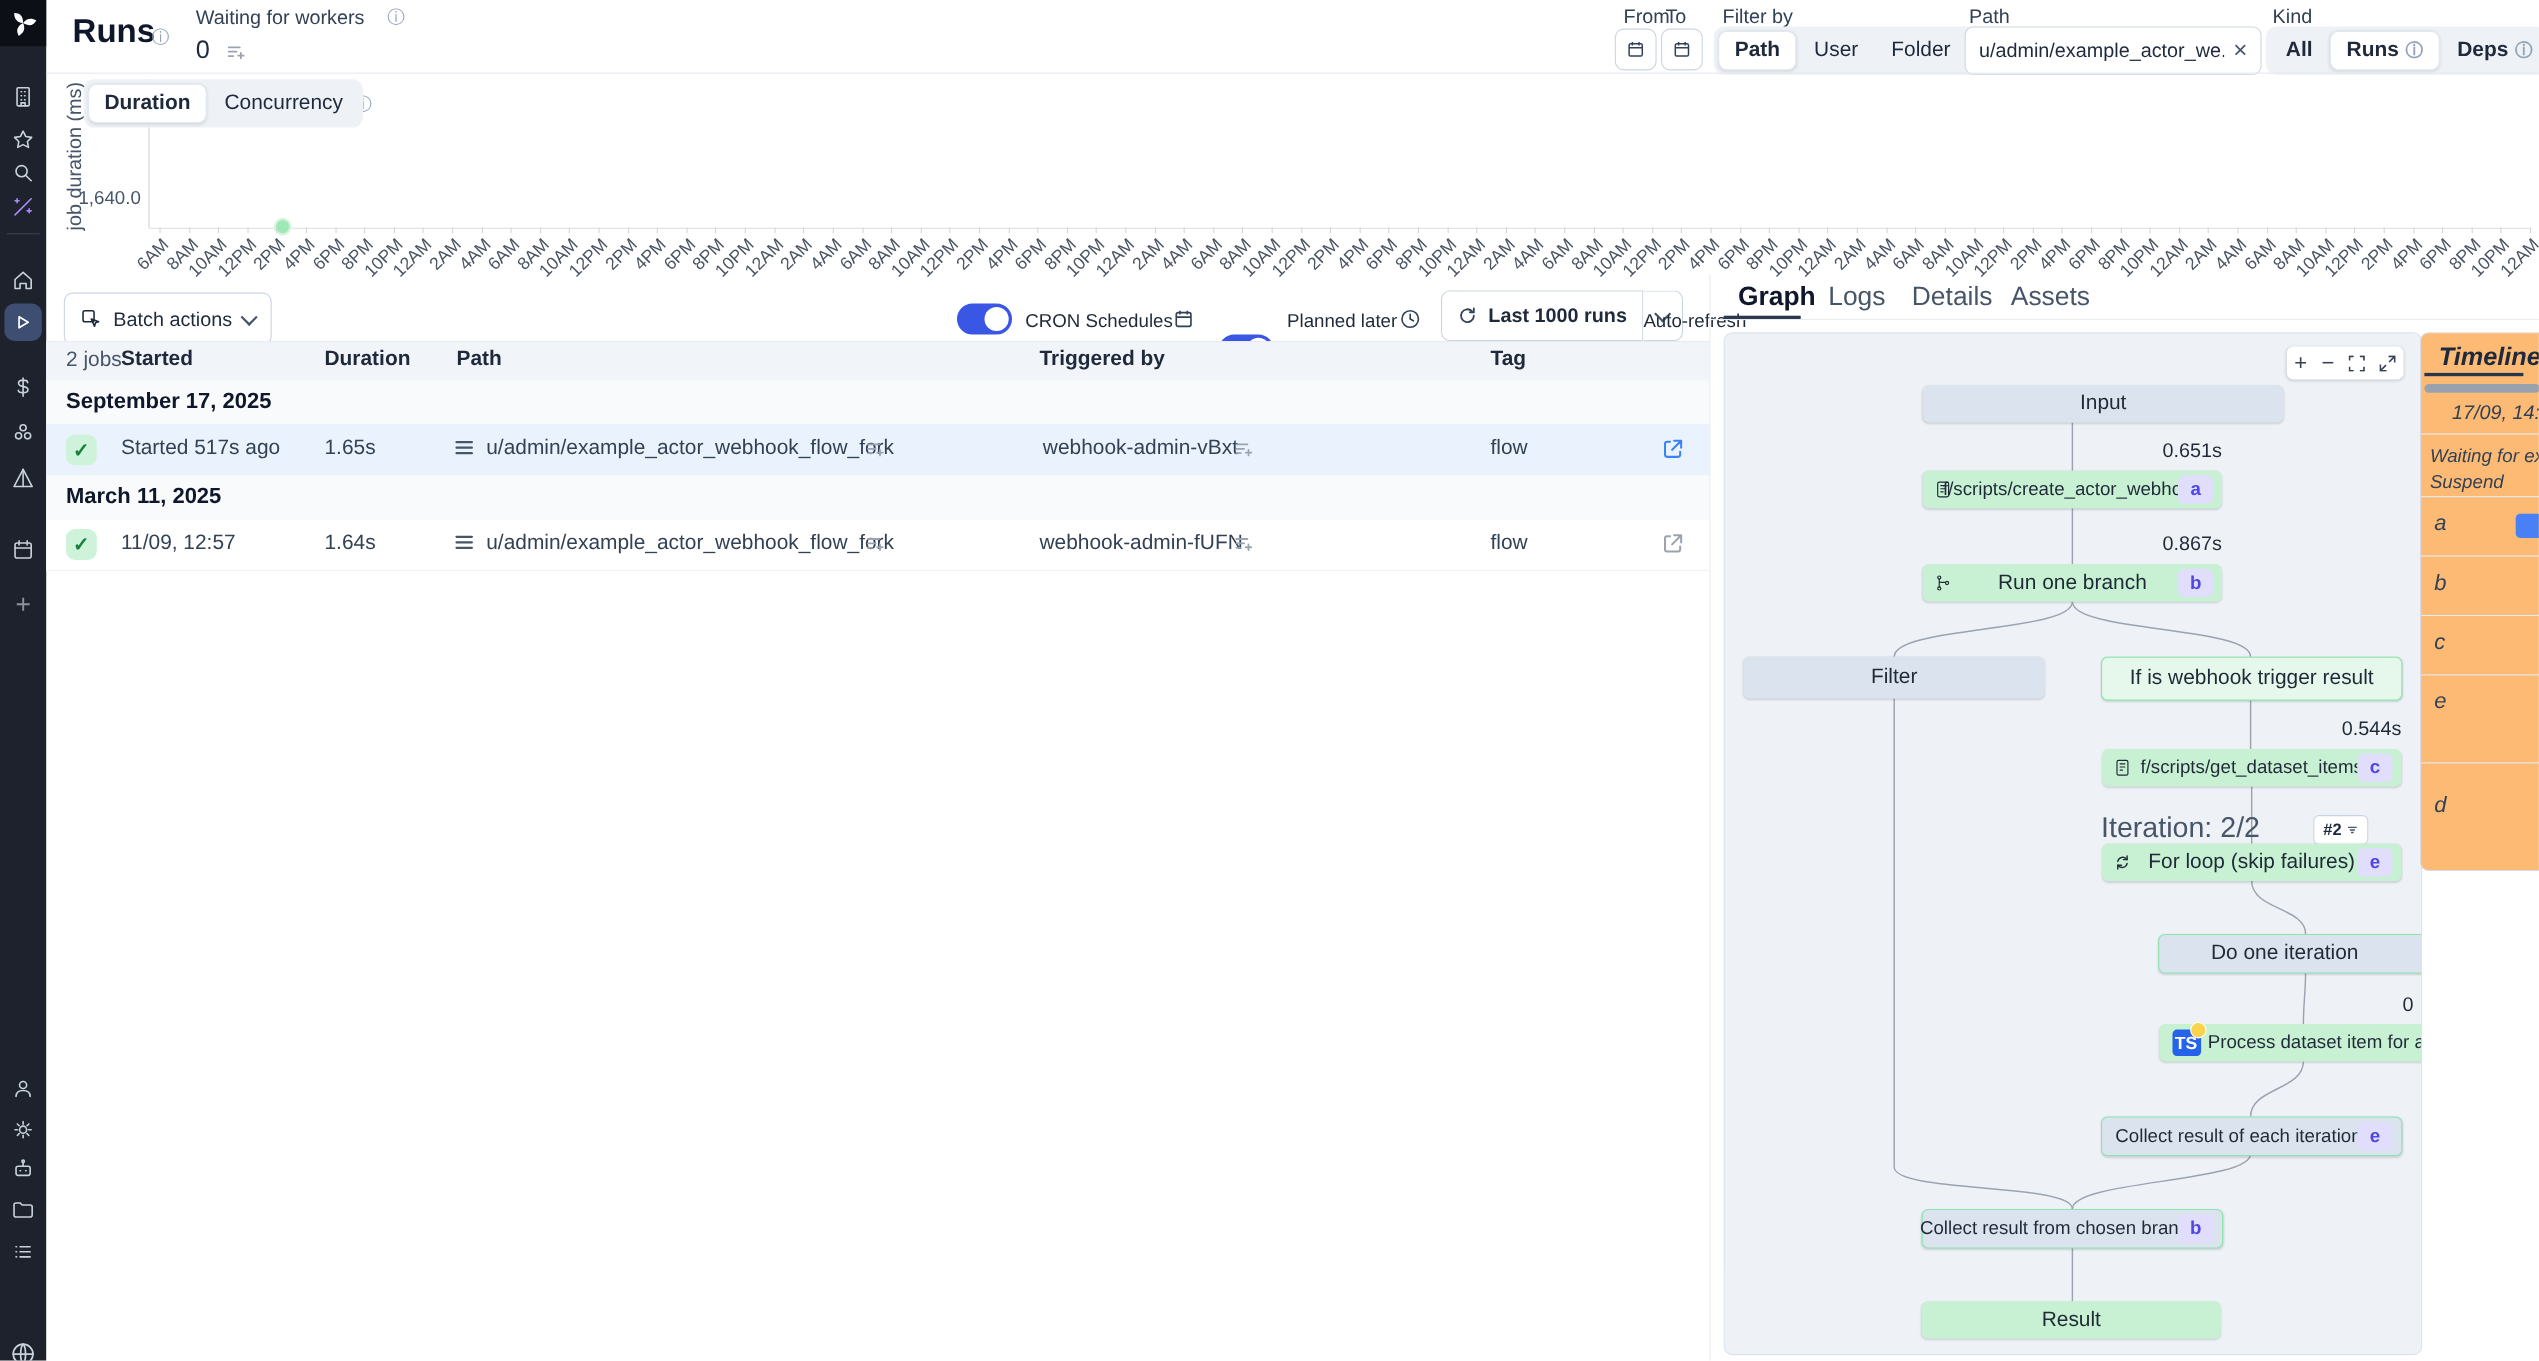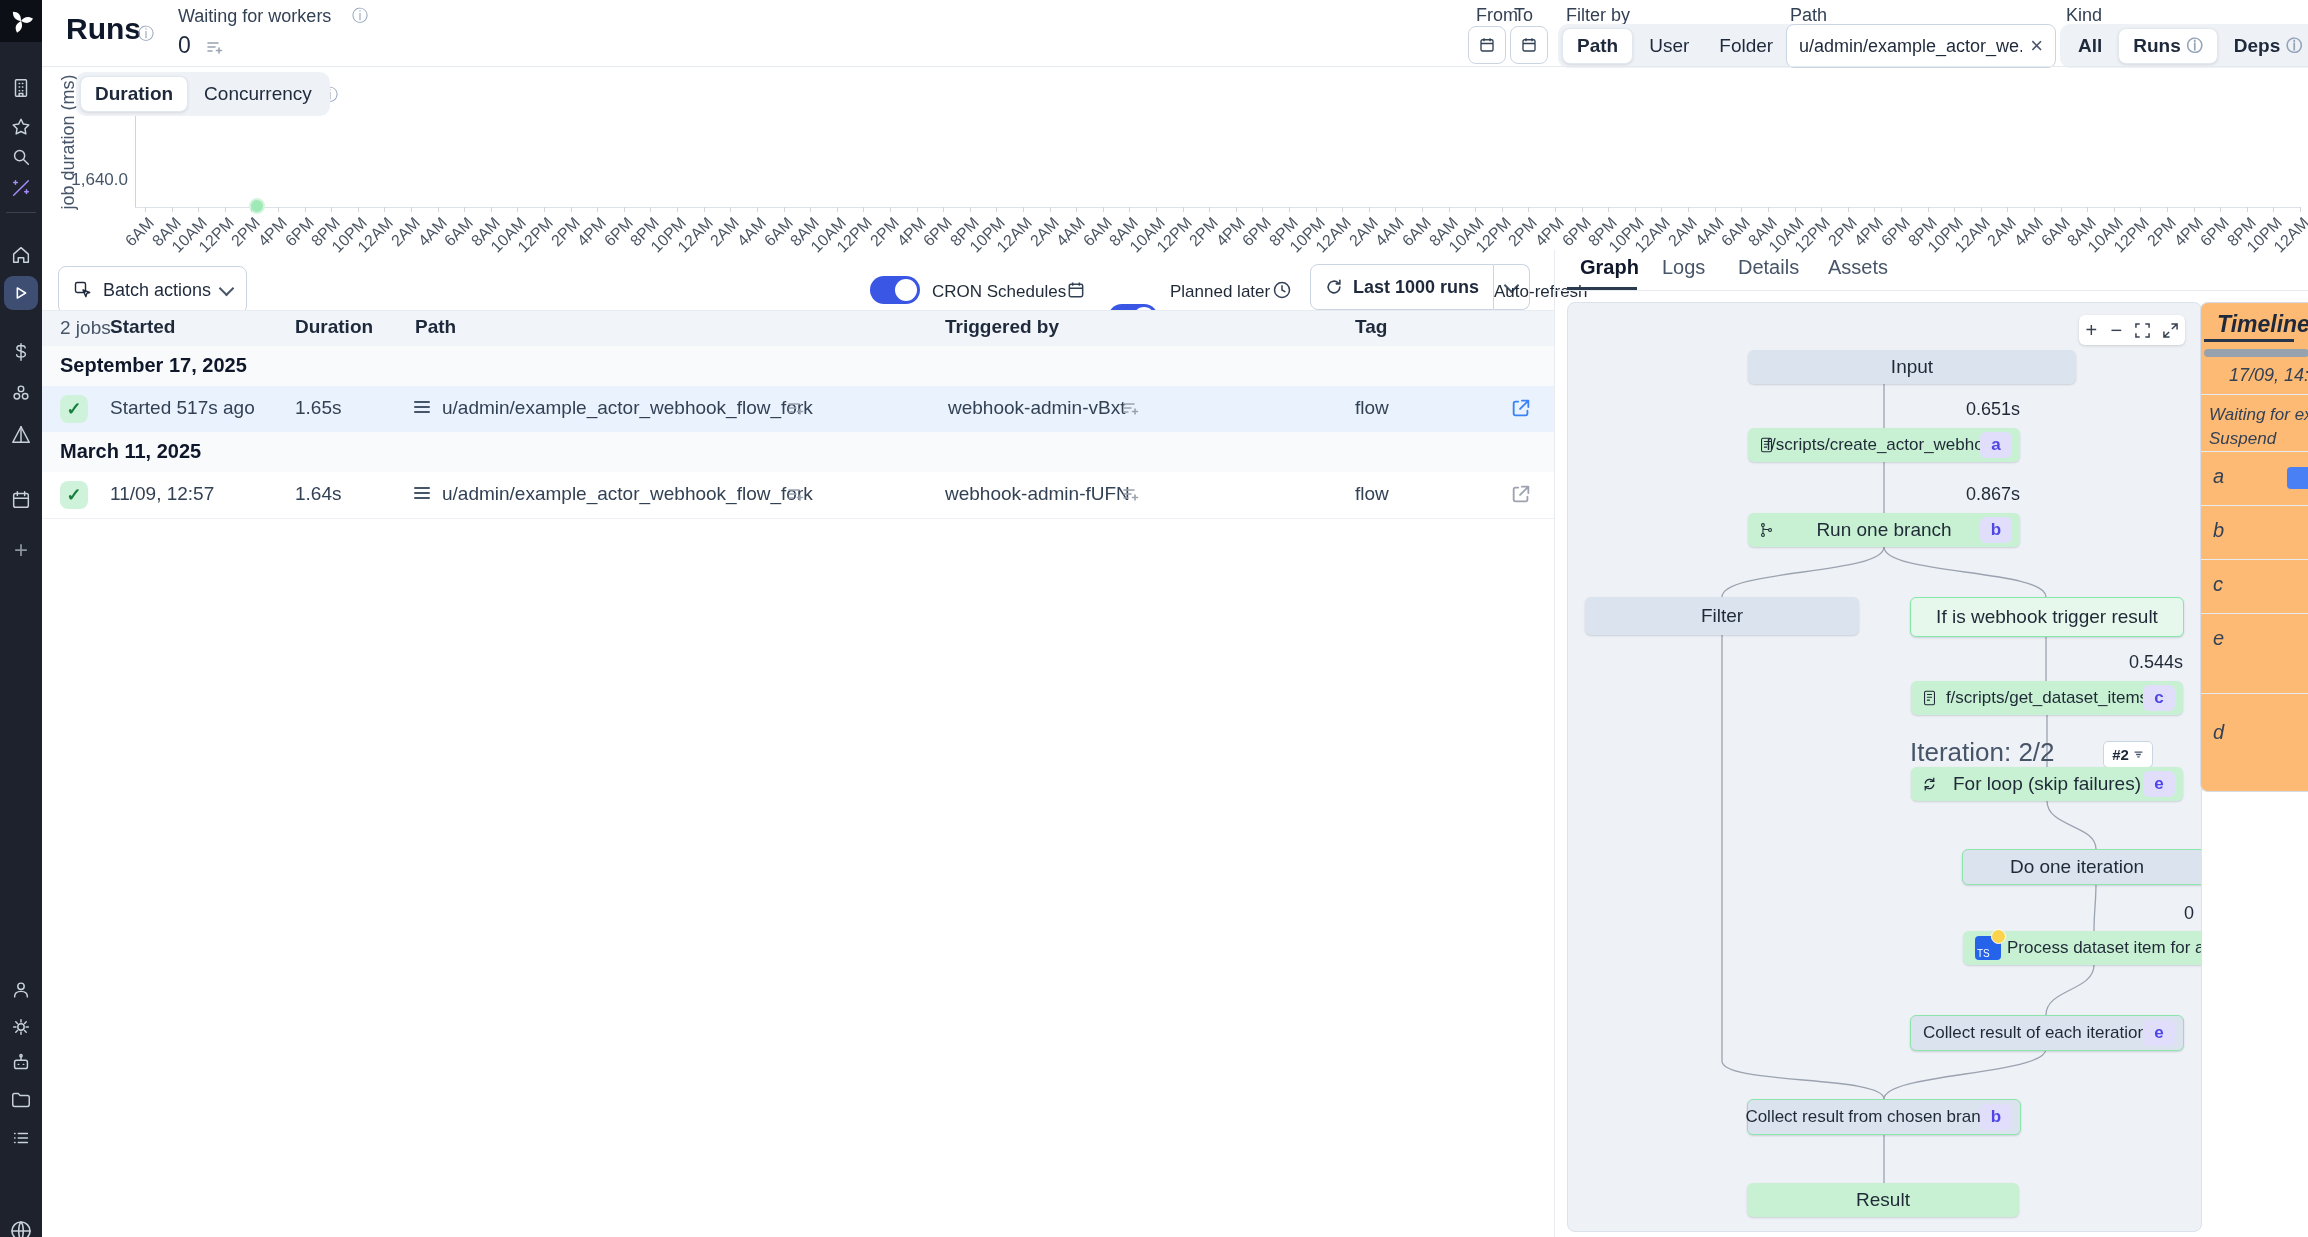--- a/index.html
+++ b/index.html
@@ -41,36 +41,36 @@
   .toggle::after{content:"";position:absolute;right:3px;top:3px;width:22px;height:22px;border-radius:50%;background:#fff;}
   .tb-label{font-size:17px;color:#1f2937;white-space:nowrap;}
   
   .th{font-size:19px;font-weight:bold;color:#1e293b;}
   .cell{font-size:19px;color:#334155;}
   .date-band{background:#f8fafc;border-bottom:1px solid #e8ecf1;}
   .date-band span{font-size:20px;font-weight:bold;color:#0f172a;}
   .check{width:28px;height:28px;border-radius:8px;background:#cff3da;color:#17803d;display:flex;align-items:center;justify-content:center;font-size:18px;font-weight:bold;}
   .ficon svg{stroke:#9aa3af;fill:none;stroke-width:1.6;stroke-linecap:round;}
   
-  .rp-tab{font-size:20px;color:#475569;font-weight:500;cursor:pointer;}
+  .rp-tab{font-size:24px;color:#475569;font-weight:500;cursor:pointer;}
   .rp-tab.active{color:#0f172a;font-weight:bold;}
   #graph-panel{left:1567px;top:302px;width:633px;height:928px;background:#eef1f6;border:1px solid #dce2ec;border-radius:8px;overflow:hidden;}
   .gnode{position:absolute;height:34px;border-radius:6px;display:flex;align-items:center;justify-content:center;font-size:19px;color:#1f2937;box-shadow:0 1px 2px rgba(15,23,42,.15);cursor:pointer;}
   .gnode.tall{height:38px;}
   .n-gray{background:#dbe3ee;}
   .n-green{background:#c7f1d2;}
   .n-pale{background:#e6f8eb;border:1.5px solid #86e7a9;}
   .n-grayb{background:#dbe3ee;border:1.5px solid #8ce6ab;}
   .nbadge{position:absolute;right:8px;top:50%;transform:translateY(-50%);min-width:24px;height:26px;border-radius:6px;background:#e1defc;color:#4f46e5;font-weight:bold;font-size:17px;display:flex;align-items:center;justify-content:center;padding:0 4px;}
   .nicon{position:absolute;left:10px;top:50%;transform:translateY(-50%);display:flex;}
   .nicon svg{stroke:#1f2937;fill:none;stroke-width:1.5;stroke-linecap:round;stroke-linejoin:round;}
   .gdur{position:absolute;font-size:18px;color:#1f2937;text-align:right;width:110px;}
   .zoombar{position:absolute;left:511px;top:12px;width:106px;height:30px;background:#fff;border-radius:6px;box-shadow:0 1px 3px rgba(0,0,0,.15);display:flex;align-items:center;justify-content:space-around;color:#374151;}
   .zoombar span{cursor:pointer;font-size:20px;line-height:1;display:flex;align-items:center;}
-  .ts-chip{width:22px;height:22px;background:#2563eb;border-radius:4px;color:#fff;font-size:10px;font-weight:normal;display:flex;align-items:flex-end;justify-content:flex-start;padding:1px 2px;position:relative;}
+  .ts-chip{width:22px;height:22px;background:#2563eb;border-radius:4px;color:#fff;font-size:16px;font-weight:bold;display:flex;align-items:flex-end;justify-content:flex-start;padding:1px 2px;position:relative;}
   .ts-chip i{position:absolute;right:-5px;top:-7px;width:13px;height:13px;border-radius:50%;background:#fcd34d;border:1.5px solid #fff;}
   
   #timeline-card{left:2200px;top:302px;width:108px;height:488px;background:#fdba74;border:1px solid #d7dde6;border-right:none;border-radius:8px 0 0 8px;overflow:hidden;font-style:italic;}
   .tl-row-border{border-bottom:1px solid #e8ecf1;}
   .tl-label{font-size:20px;color:#334155;}
 </style>
 </head>
 <body>
 
 <div id="sidebar" class="abs">

